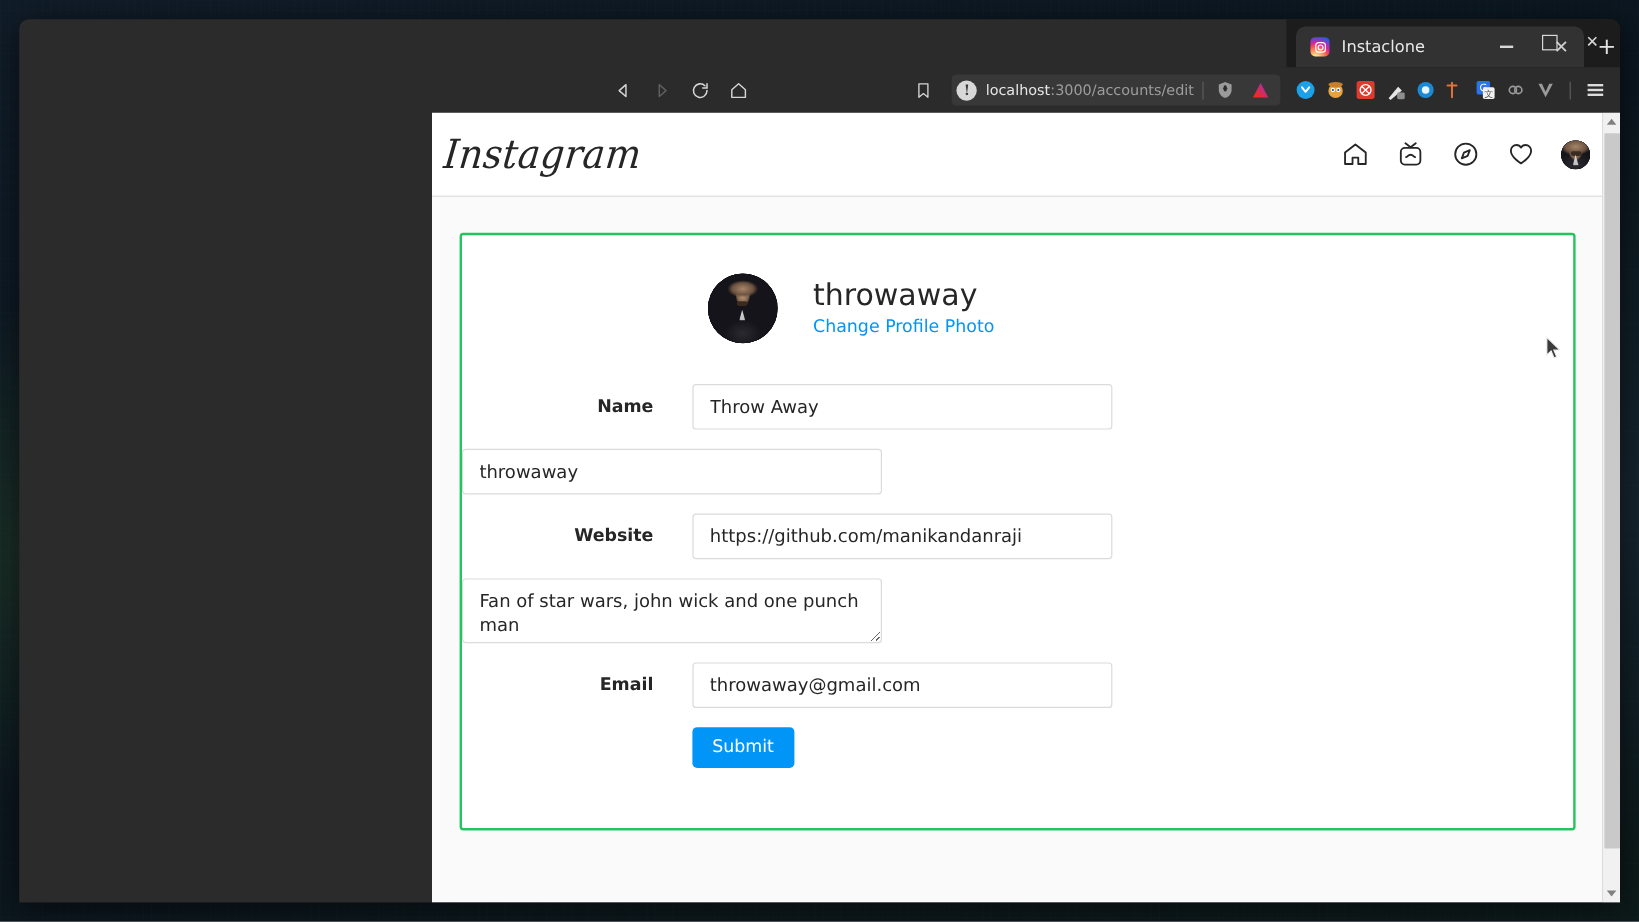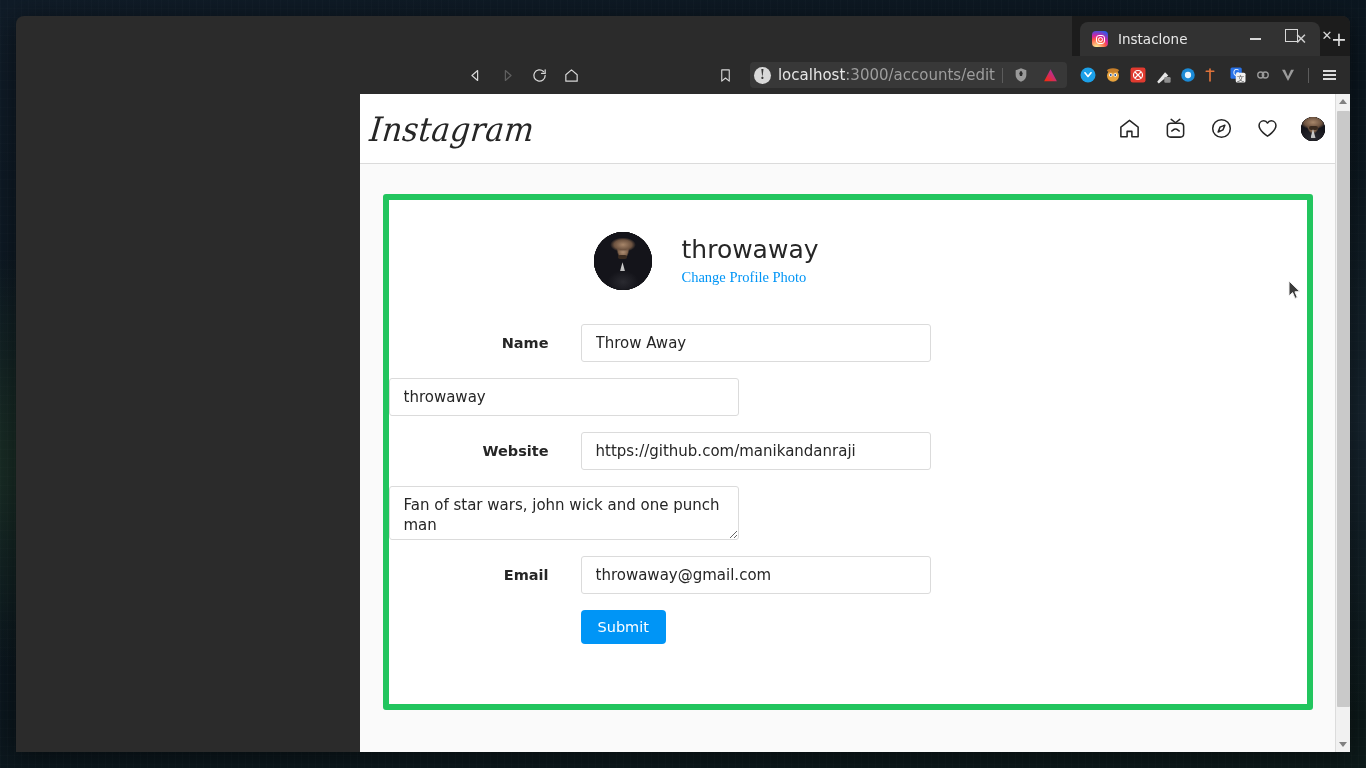--- a/index.html
+++ b/index.html
@@ -137,21 +137,21 @@
     position: relative;
   }
   .url-info {
     width: 17px; height: 17px; border-radius: 50%;
     background: #d8d8d8; color: #383838;
     font-size: 12px; font-weight: bold;
     display: flex; align-items: center; justify-content: center;
     font-family: "DejaVu Serif", serif;
     flex: 0 0 17px;
   }
-  .url-text { font-size: 15px; color: #9d9d9d; white-space: nowrap; }
+  .url-text { font-size: 12px; color: #9d9d9d; white-space: nowrap; }
   .url-text b { color: #e6e6e6; font-weight: normal; }
   .url-right { margin-left: auto; display: flex; align-items: center; gap: 7px; }
   .url-sep { width: 1px; height: 15px; background: #5c5c5c; }
   .ext-row { display: flex; align-items: center; gap: 3px; }
   .ext {
     width: 22px; height: 22px;
     display: flex; align-items: center; justify-content: center;
     flex: 0 0 22px;
   }
   .menu-lines { display: flex; flex-direction: column; gap: 2.5px; }
@@ -225,23 +225,23 @@
   
   .main {
     flex: 1;
     display: flex; justify-content: center;
     padding-top: 30px;
     overflow: hidden;
   }
   .card {
     width: 930px;
     background: #fff;
-    border: 6px solid #22c55e;
+    border: 2px solid #22c55e;
     border-radius: 3px;
-    padding: 32px 0 44px;
+    padding: 32px 0 34px;
     align-self: flex-start;
   }
   .profile-head {
     display: flex; align-items: center;
     padding-left: 205px;
     gap: 30px;
     margin-bottom: 34px;
   }
   .avatar-lg {
     width: 58px; height: 58px;
@@ -285,21 +285,20 @@
     font-size: 25px;
     color: #262626;
     font-weight: 400;
     line-height: 1.1;
   }
   .change-photo {
     font-size: 14.5px;
     color: #0095f6;
     cursor: pointer;
     line-height: 1.2;
-    font-family: Liberation Serif, serif;
   }
 
   .form-row {
     display: flex;
     align-items: flex-start;
     margin-bottom: 16px;
   }
   .form-label {
     width: 192px;
     padding-right: 32px;

